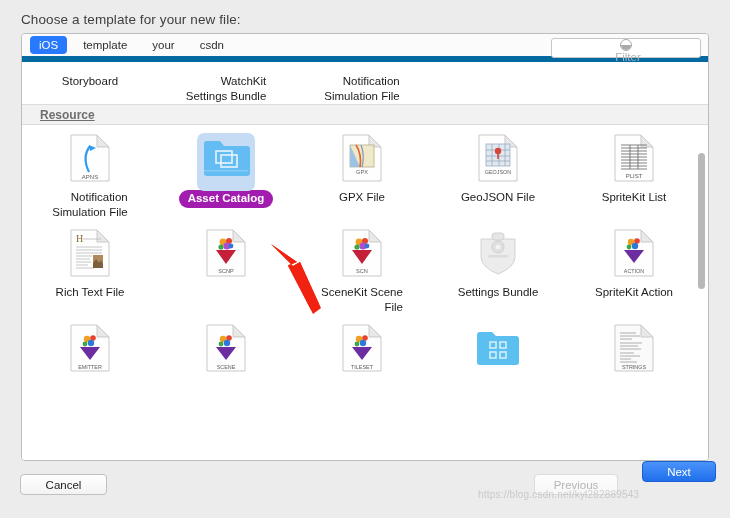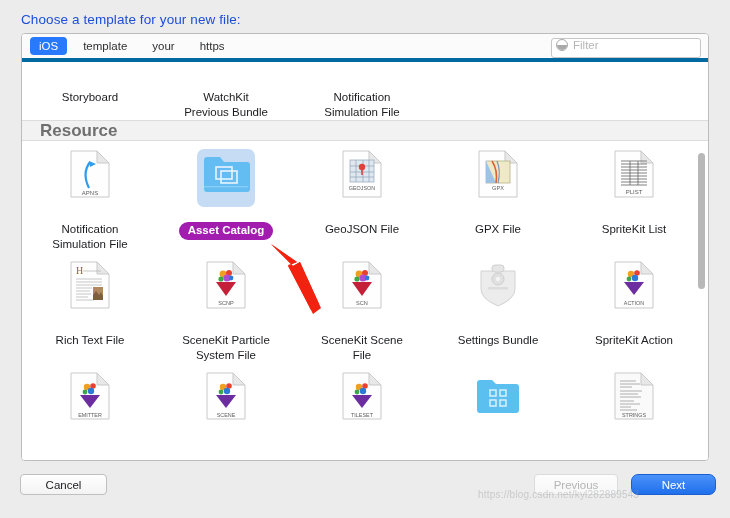--- a/index.html
+++ b/index.html
@@ -12,63 +12,64 @@
   body { position: relative; }
 
   
   #dialog {
     position: absolute; inset: 0;
     background: #ececec;
     display: flex; flex-direction: column;
   }
 
   #prompt {
-    font-size: 13.5px; color: #1d4ed8;
+    font-size: 13.5px; color: #404040;
     padding: 12px 0 9px 21px;
     letter-spacing: .1px;
   }
 
   
   #browser {
     position: absolute;
     left: 21px; top: 33px; right: 21px; bottom: 57px;
     background: #fff;
     border: 1px solid #bcbcbc;
     border-radius: 4px;
     overflow: hidden;
     display: flex; flex-direction: column;
   }
 
   
   #toolbar {
     height: 28px; flex: 0 0 28px;
     background: #fbfbfb;
-    border-bottom: 4px solid #0369a1;
+    border-bottom: 6px solid #0369a1;
     display: flex; align-items: center;
     padding: 0 7px 0 8px;
     position: relative;
   }
   .os-tab {
     font-size: 11.5px; color: #2f3033;
     padding: 2.5px 9px 3.5px;
     border-radius: 4px;
     margin-right: 7px;
     white-space: nowrap;
     cursor: default;
   }
   .os-tab.active { background: #2879fd; color: #fff; }
 
   #filter-field {
     position: absolute; right: 7px; top: 4px;
     width: 150px; height: 20px;
     background: #fff;
     border: 1px solid #c6c6c6;
     border-radius: 3px;
-    display: flex; align-items: flex-start;
+    display: flex; align-items: center;
     padding-left: 4px;
+    flex-direction: column;
   }
   #filter-icon {
     width: 12px; height: 12px; flex: 0 0 12px;
     border: 1.4px solid #a9a9a9;
     border-radius: 50%;
     position: relative; overflow: hidden;
     margin-right: 5px;
   }
   #filter-icon::after {
     content: ""; position: absolute;
@@ -86,21 +87,21 @@
     background: #fff;
   }
 
   .section-header {
     height: 21px;
     background: #f2f2f2;
     border-top: 1px solid #dcdcdc;
     border-bottom: 1px solid #dcdcdc;
     display: flex; align-items: center;
     padding-left: 18px;
-    font-size: 17px; font-weight: bold; color: #6f6f6f;
+    font-size: 12px; font-weight: bold; color: #6f6f6f; text-decoration: underline;
   }
 
   .grid-row {
     display: flex;
     padding: 0;
   }
   .tile {
     width: 136px;
     flex: 0 0 136px;
     display: flex; flex-direction: column;
@@ -117,22 +118,22 @@
     position: absolute; left: 50%; top: 1px;
     transform: translateX(-50%);
     width: 58px; height: 58px;
     border-radius: 7px;
     background: #c6dcf5;
     z-index: 0;
   }
   .tile .icon-wrap svg { position: relative; z-index: 1; }
   .tile .tile-label {
     font-size: 11.5px; color: #1b1c1f;
-    text-align: center; line-height: 15px;
-    margin-top: 22px;
+    text-align: right; line-height: 15px;
+    margin-top: 6px;
     max-width: 124px;
     white-space: pre-line;
   }
   .tile.selected .tile-label {
     background: #a21caf; color: #fff;
     border-radius: 9px;
     padding: 1px 9px 2px;
     font-weight: bold;
   }
 
@@ -169,25 +170,24 @@
     cursor: default;
   }
   #cancel-button { left: 20px; top: 13px; width: 87px; }
   #previous-button {
     right: 112px; top: 13px; width: 84px;
     color: #b5b5b5;
     background: linear-gradient(#fdfdfd, #f6f6f6);
     border-color: #dcdcdc;
   }
   #next-button {
-    right: 14px; top: 13px; width: 85px;
+    right: 14px; top: 0; width: 74px;
     background: linear-gradient(#4b93fb, #1f6fec);
     border-color: #1a5fd0;
     color: #fff;
-    border-radius: 7px;
   }
 
   
   #red-arrow {
     position: absolute;
     left: 268px; top: 240px;
     width: 64px; height: 80px;
     z-index: 40;
     pointer-events: none;
   }
@@ -209,37 +209,37 @@
 <div id="dialog">
 
   <div id="prompt">Choose a template for your new file:</div>
 
   <div id="browser">
 
     <div id="toolbar">
       <div class="os-tab active">iOS</div>
       <div class="os-tab">template</div>
       <div class="os-tab">your</div>
-      <div class="os-tab">https</div>
+      <div class="os-tab">csdn</div>
 
       <div id="filter-field">
         <span id="filter-icon"></span>
         <span id="filter-placeholder">Filter</span>
       </div>
     </div>
 
     <div id="scroll-area">
 
       <div class="labels-row">
         <div class="tile">
           <div class="tile-label">Storyboard</div>
         </div>
         <div class="tile">
           <div class="tile-label">WatchKit
-Previous Bundle</div>
+Settings Bundle</div>
         </div>
         <div class="tile">
           <div class="tile-label">Notification
 Simulation File</div>
         </div>
       </div>
 
       <div class="section-header">Resource</div>
 
       <div class="grid-row">
@@ -269,43 +269,43 @@
             </svg>
           </div>
           <div class="tile-label">Asset Catalog</div>
         </div>
 
         <div class="tile">
           <div class="icon-wrap">
             <svg width="40" height="48" viewBox="0 0 40 48">
               <path d="M1 1 h26 l12 12 v34 H1 Z" fill="#fefefe" stroke="#c9c9c9" stroke-width="1"></path>
               <path d="M27 1 l12 12 h-12 Z" fill="#e8e8e8" stroke="#c9c9c9" stroke-width="1"></path>
+              <rect x="8" y="11" width="24" height="22" fill="#efe9c8" stroke="#b9b08a" stroke-width=".8"></rect>
+              <path d="M8 11 l10 22 -10 0 Z" fill="#9cc3e3"></path>
+              <path d="M14 11 q6 9 4 22" stroke="#e06030" stroke-width="1.6" fill="none"></path>
+              <path d="M19 11 q4 10 1 22" stroke="#7a96bb" stroke-width="1.2" fill="none"></path>
+              <text x="20" y="40" font-family="Liberation Sans, sans-serif" font-size="5.6" fill="#5d5d5d" text-anchor="middle">GPX</text>
+            </svg>
+          </div>
+          <div class="tile-label">GPX File</div>
+        </div>
+
+        <div class="tile">
+          <div class="icon-wrap">
+            <svg width="40" height="48" viewBox="0 0 40 48">
+              <path d="M1 1 h26 l12 12 v34 H1 Z" fill="#fefefe" stroke="#c9c9c9" stroke-width="1"></path>
+              <path d="M27 1 l12 12 h-12 Z" fill="#e8e8e8" stroke="#c9c9c9" stroke-width="1"></path>
               <rect x="8" y="10" width="24" height="22" fill="#dfe7ef" stroke="#9fb0c2" stroke-width=".8"></rect>
               <path d="M8 16 h24 M8 22 h24 M8 27 h24 M14 10 v22 M21 10 v22 M27 10 v22" stroke="#8fa3b8" stroke-width=".7"></path>
               <circle cx="20" cy="17" r="3.2" fill="#d8453a"></circle>
               <path d="M20 20 l0 5" stroke="#d8453a" stroke-width="1.6"></path>
               <text x="20" y="40" font-family="Liberation Sans, sans-serif" font-size="5.4" fill="#5d5d5d" text-anchor="middle">GEOJSON</text>
             </svg>
           </div>
           <div class="tile-label">GeoJSON File</div>
-        </div>
-
-        <div class="tile">
-          <div class="icon-wrap">
-            <svg width="40" height="48" viewBox="0 0 40 48">
-              <path d="M1 1 h26 l12 12 v34 H1 Z" fill="#fefefe" stroke="#c9c9c9" stroke-width="1"></path>
-              <path d="M27 1 l12 12 h-12 Z" fill="#e8e8e8" stroke="#c9c9c9" stroke-width="1"></path>
-              <rect x="8" y="11" width="24" height="22" fill="#efe9c8" stroke="#b9b08a" stroke-width=".8"></rect>
-              <path d="M8 11 l10 22 -10 0 Z" fill="#9cc3e3"></path>
-              <path d="M14 11 q6 9 4 22" stroke="#e06030" stroke-width="1.6" fill="none"></path>
-              <path d="M19 11 q4 10 1 22" stroke="#7a96bb" stroke-width="1.2" fill="none"></path>
-              <text x="20" y="40" font-family="Liberation Sans, sans-serif" font-size="5.6" fill="#5d5d5d" text-anchor="middle">GPX</text>
-            </svg>
-          </div>
-          <div class="tile-label">GPX File</div>
         </div>
 
         <div class="tile">
           <div class="icon-wrap">
             <svg width="40" height="48" viewBox="0 0 40 48">
               <path d="M1 1 h26 l12 12 v34 H1 Z" fill="#fefefe" stroke="#c9c9c9" stroke-width="1"></path>
               <path d="M27 1 l12 12 h-12 Z" fill="#e8e8e8" stroke="#c9c9c9" stroke-width="1"></path>
               <g stroke="#6b6b6b" stroke-width=".85">
                 <path d="M7 11 h26 M7 14 h26 M7 17 h26 M7 20 h26 M7 23 h26 M7 26 h26 M7 29 h26 M7 32 h26 M7 35 h26"></path>
                 <path d="M16 11 v24 M24 11 v24"></path>
@@ -342,22 +342,20 @@
               <path d="M27 1 l12 12 h-12 Z" fill="#e8e8e8" stroke="#c9c9c9" stroke-width="1"></path>
               <circle cx="17" cy="13" r="3.4" fill="#f0a020"></circle>
               <circle cx="23" cy="12" r="3" fill="#e7412f"></circle>
               <circle cx="21" cy="17" r="3.6" fill="#b14bcf"></circle>
               <circle cx="15" cy="18" r="2.6" fill="#3ba84a"></circle>
               <circle cx="25" cy="17" r="2.4" fill="#2f78d8"></circle>
               <path d="M10 21 h20 l-10 14 Z" fill="#c5203a"></path>
               <text x="20" y="44" font-family="Liberation Sans, sans-serif" font-size="5.6" fill="#5d5d5d" text-anchor="middle">SCNP</text>
             </svg>
           </div>
-          <div class="tile-label">SceneKit Particle
-System File</div>
         </div>
 
         <div class="tile">
           <div class="icon-wrap">
             <svg width="40" height="48" viewBox="0 0 40 48">
               <path d="M1 1 h26 l12 12 v34 H1 Z" fill="#fefefe" stroke="#c9c9c9" stroke-width="1"></path>
               <path d="M27 1 l12 12 h-12 Z" fill="#e8e8e8" stroke="#c9c9c9" stroke-width="1"></path>
               <circle cx="17" cy="13" r="3.4" fill="#f0a020"></circle>
               <circle cx="23" cy="12" r="3" fill="#e7412f"></circle>
               <circle cx="21" cy="17" r="3.6" fill="#b14bcf"></circle>

